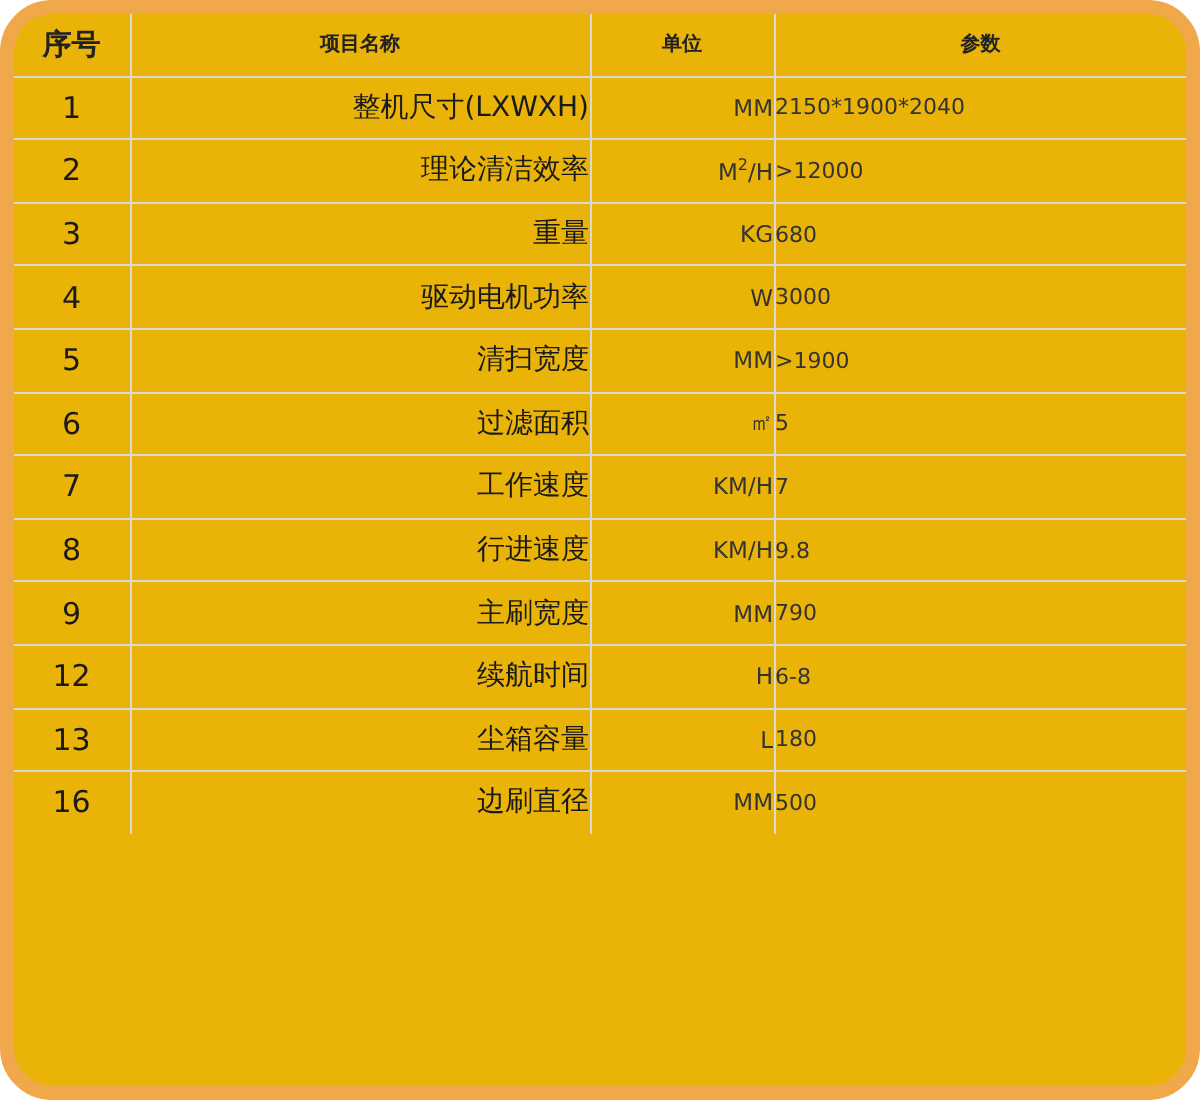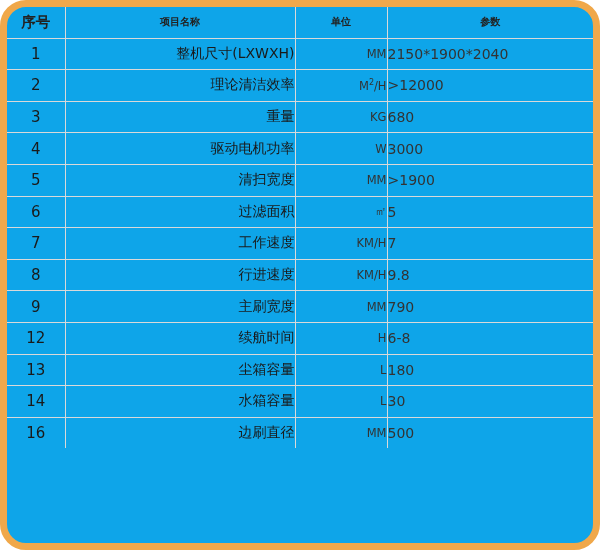--- a/index.html
+++ b/index.html
@@ -15,21 +15,21 @@
   }
   #spec-frame {
     position: absolute;
     left: 0;
     top: 0;
     width: 600px;
     height: 550px;
     box-sizing: border-box;
     border: 7px solid #f0a84a;
     border-radius: 26px;
-    background: #0ea5e9;
+    background: #eab308;
     overflow: hidden;
   }
   table.spec-table {
     width: 100%;
     border-collapse: collapse;
     table-layout: fixed;
   }
   table.spec-table col.c-no { width: 58px; }
   table.spec-table col.c-name { width: 230px; }
   table.spec-table col.c-unit { width: 92px; }
@@ -74,21 +74,21 @@
     font-size: 10px;
   }
   td.cell-unit {
     text-align: right;
     font-size: 11.5px;
     color: #333333;
   }
   td.cell-val {
     text-align: left;
     padding-left: 10px;
-    font-size: 14px;
+    font-size: 11px;
     color: #333333;
   }
   sup.sup {
     font-size: 8px;
     vertical-align: super;
   }
 </style>
 </head>
 <body>
 
@@ -169,26 +169,20 @@
           <td class="cell-unit"><span>H</span></td>
           <td class="cell-val">6-8</td>
         </tr>
         <tr>
           <td class="cell-no">13</td>
           <td class="cell-name"><span>尘箱容量</span></td>
           <td class="cell-unit"><span>L</span></td>
           <td class="cell-val">180</td>
         </tr>
         <tr>
-          <td class="cell-no">14</td>
-          <td class="cell-name"><span>水箱容量</span></td>
-          <td class="cell-unit"><span>L</span></td>
-          <td class="cell-val">30</td>
-        </tr>
-        <tr>
           <td class="cell-no">16</td>
           <td class="cell-name"><span>边刷直径</span></td>
           <td class="cell-unit"><span>MM</span></td>
           <td class="cell-val">500</td>
         </tr>
       </tbody>
   </table>
 </div>
 
 </body></html>

